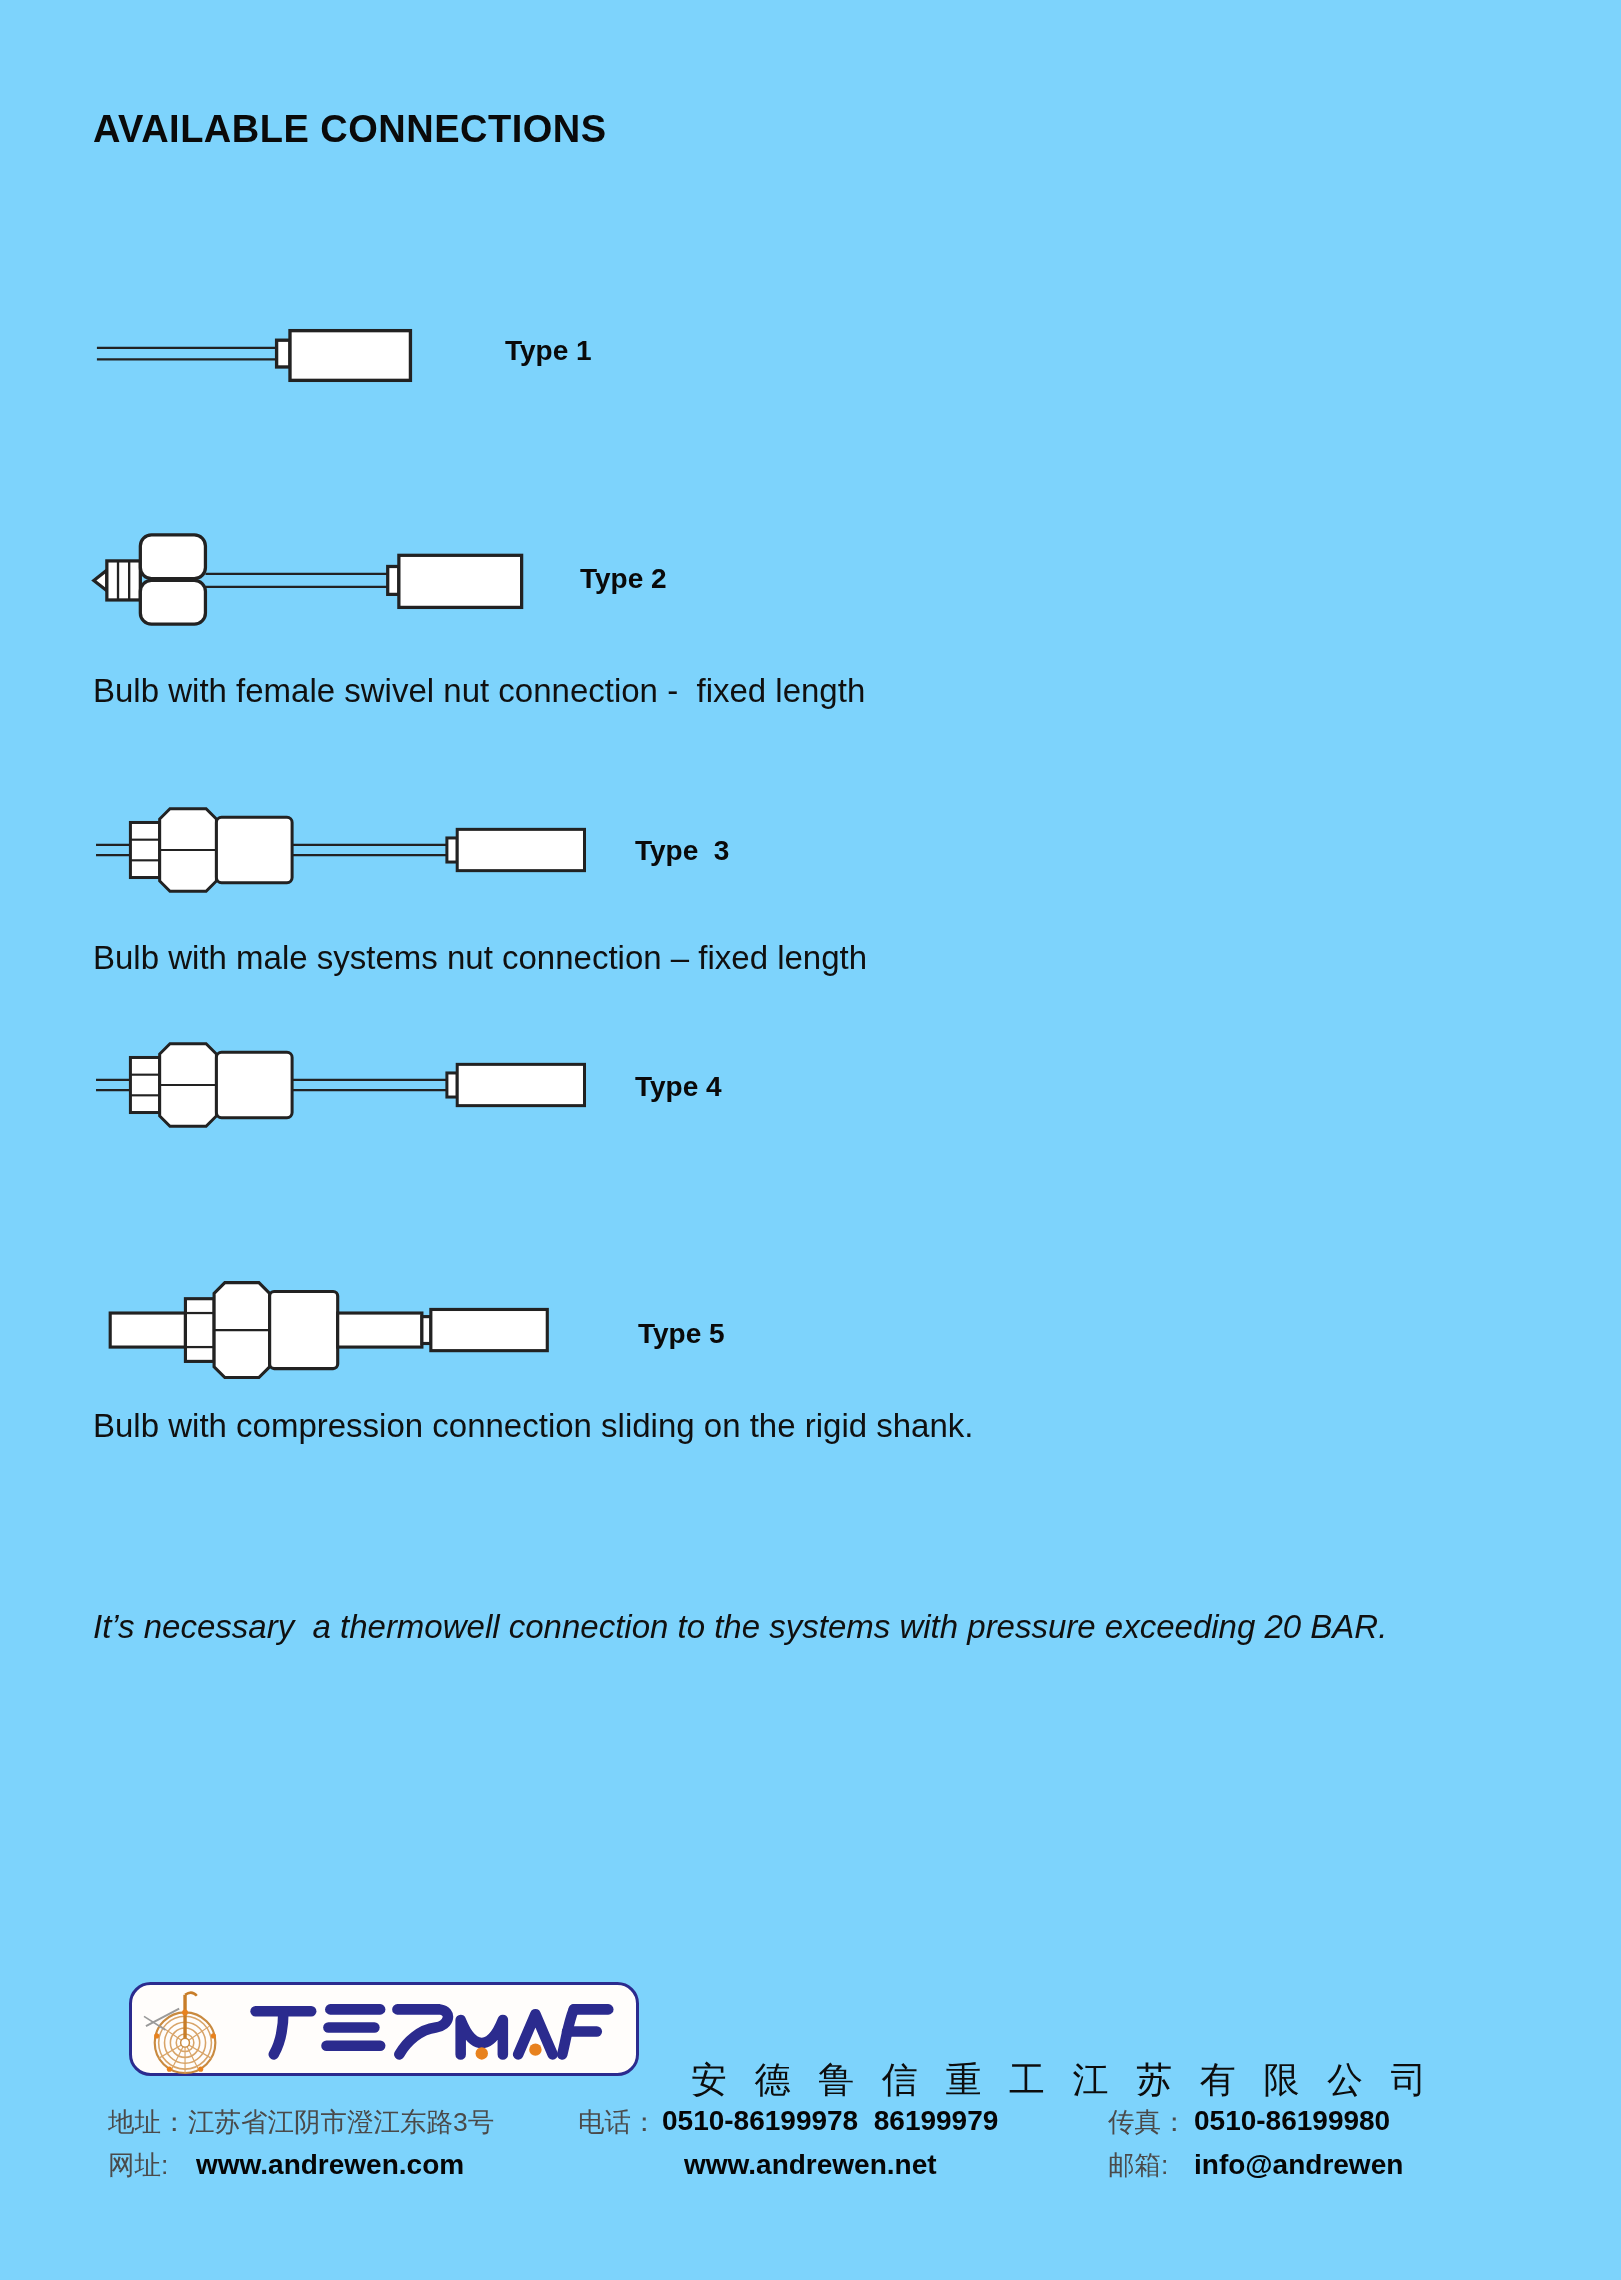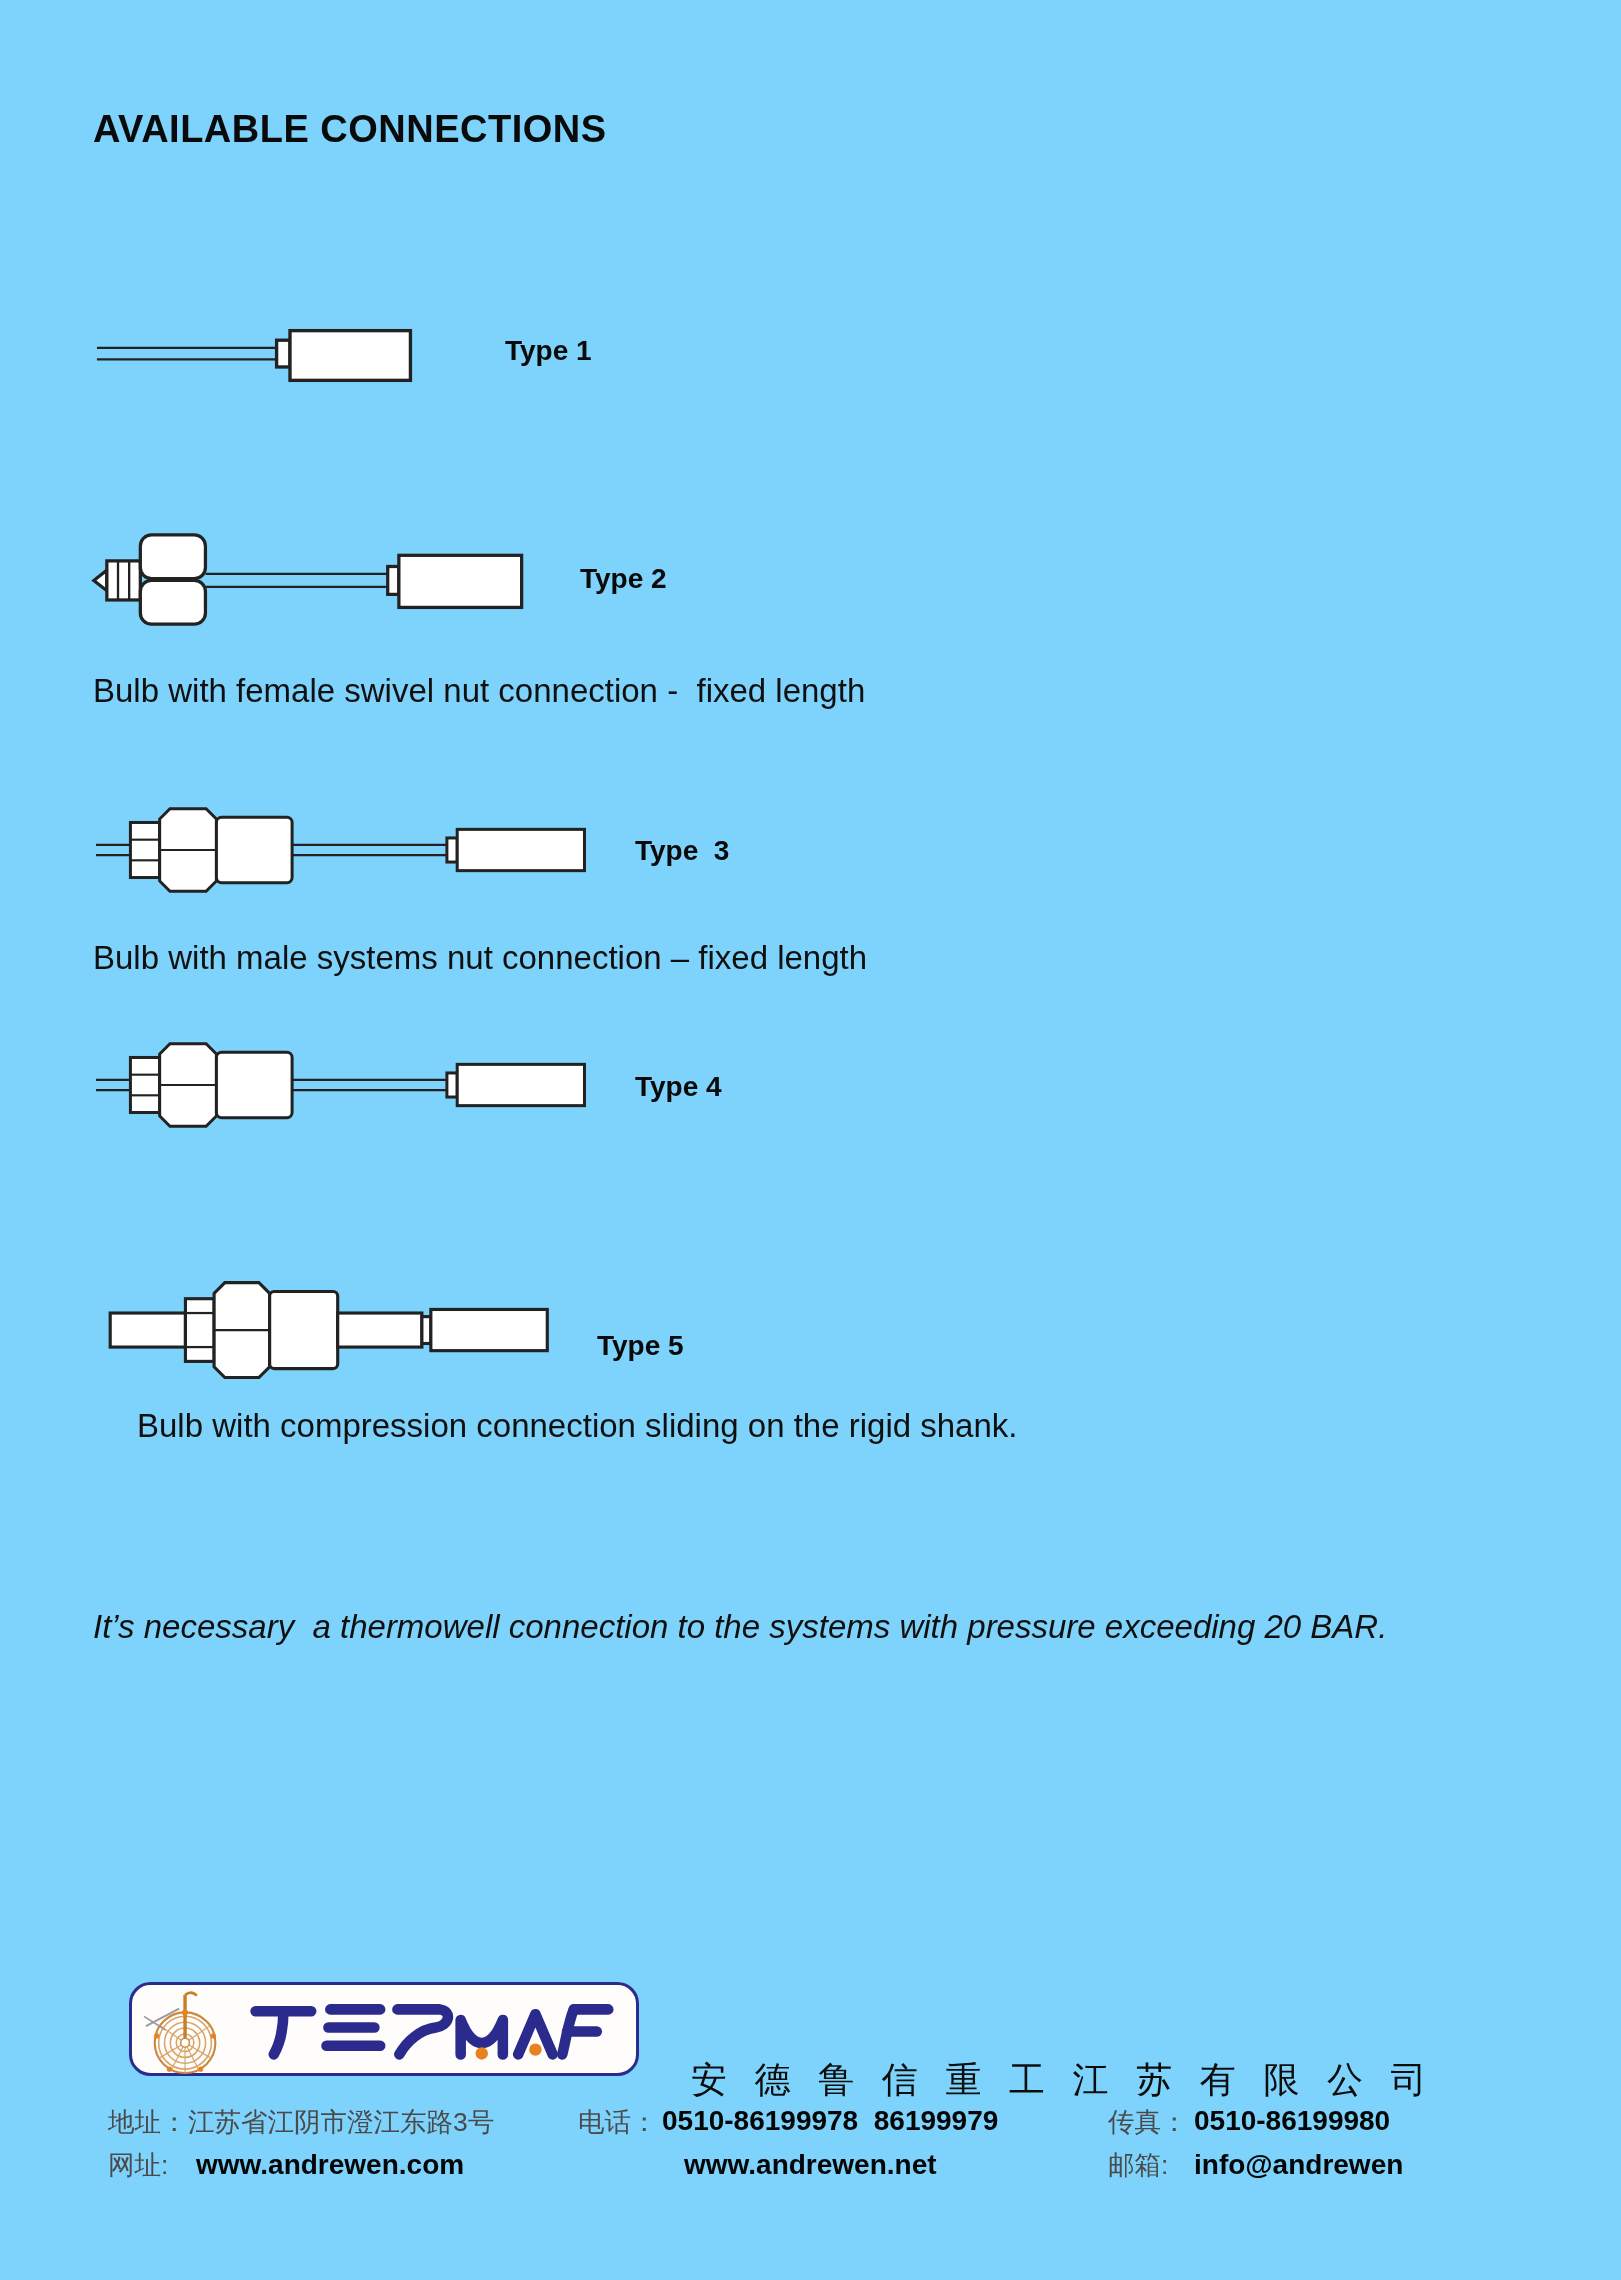--- a/index.html
+++ b/index.html
@@ -110,22 +110,22 @@
     <rect class="bx" x="86" y="22" width="32" height="70"></rect>
     <line class="ln2" x1="86" y1="38" x2="118" y2="38"></line>
     <line class="ln2" x1="86" y1="76" x2="118" y2="76"></line>
     <polygon class="bx" points="130,4 168,4 180,16 180,98 168,110 130,110 118,98 118,16"></polygon>
     <line class="ln2" x1="118" y1="57" x2="180" y2="57"></line>
     <rect class="bx" x="180" y="14" width="76" height="86" rx="5"></rect>
     <rect class="bx" x="256" y="38" width="94" height="38"></rect>
     <rect class="bx" x="350" y="42" width="10" height="30"></rect>
     <rect class="bx" x="360" y="34" width="130" height="46"></rect>
   </svg>
-  <div class="abs type-label" style="left:597px; top:1318px;margin-top:12px;">Type 5</div>
-  <div class="abs caption" style="left:93px; top:1407px;margin-left:44px;">Bulb with compression connection sliding on the rigid shank.</div>
+  <div class="abs type-label" style="left:638px; top:1318px;">Type 5</div>
+  <div class="abs caption" style="left:93px; top:1407px;">Bulb with compression connection sliding on the rigid shank.</div>
 
   <div class="abs note" style="left:93px; top:1596px;">It’s necessary  a thermowell connection to the systems with pressure exceeding 20 BAR.</div>
 
   <div class="abs logo-box" style="left:129px; top:1982px;">
 
     <svg class="abs" style="left:7.8px; top:2px;" width="94" height="88" viewBox="0 0 96 90">
       <g stroke="#d8a468" stroke-width="1.6" fill="none">
         <circle cx="46" cy="57" r="9"></circle>
         <circle cx="46" cy="57" r="15"></circle>
         <circle cx="46" cy="57" r="21"></circle>

